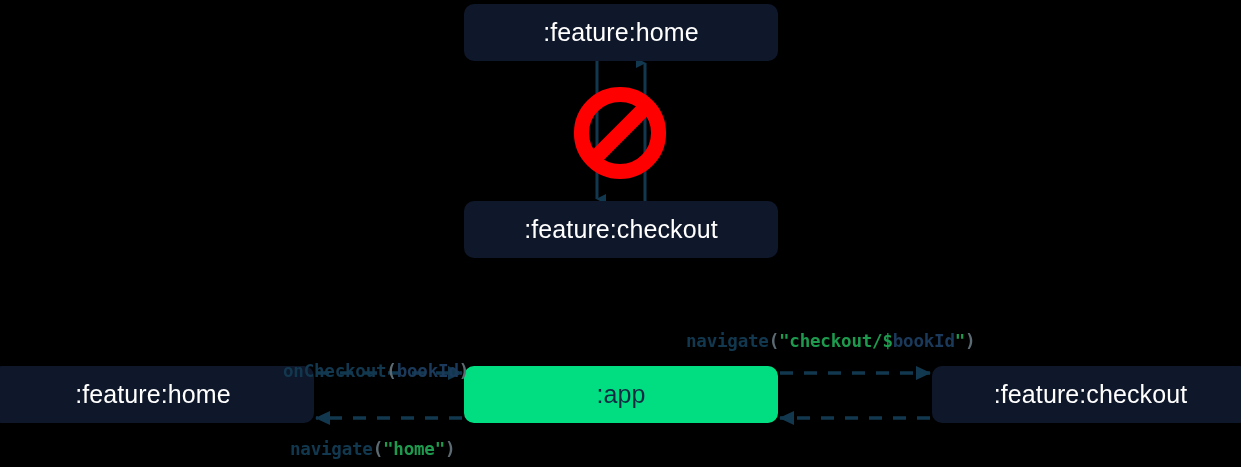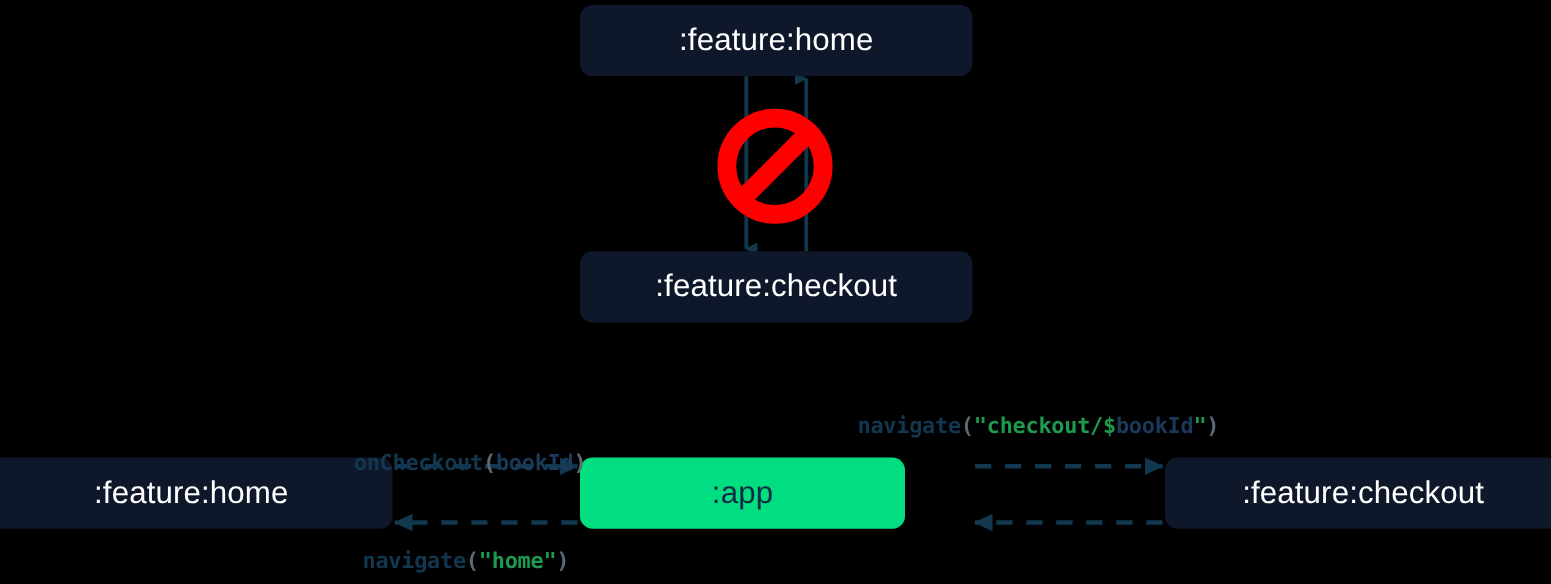--- a/index.html
+++ b/index.html
@@ -49,21 +49,21 @@
     background: #00DE81;
     color: #102A43;
   }
 
   
   #node-top-home     { left: 464px; top: 4px;   width: 314px; height: 57px; }
   #node-top-checkout { left: 464px; top: 201px; width: 314px; height: 57px; }
 
   
   #node-bot-home     { left: -8px;  top: 366px; width: 322px; height: 57px; }
-  #node-bot-app      { left: 464px; top: 366px; width: 260px; height: 57px; }
+  #node-bot-app      { left: 464px; top: 366px; width: 314px; height: 57px; }
   #node-bot-checkout { left: 932px; top: 366px; width: 317px; height: 57px; }
 
   
   #no-entry-icon {
     position: absolute;
     left: 573px;
     top: 86px;
     width: 94px;
     height: 94px;
   }

